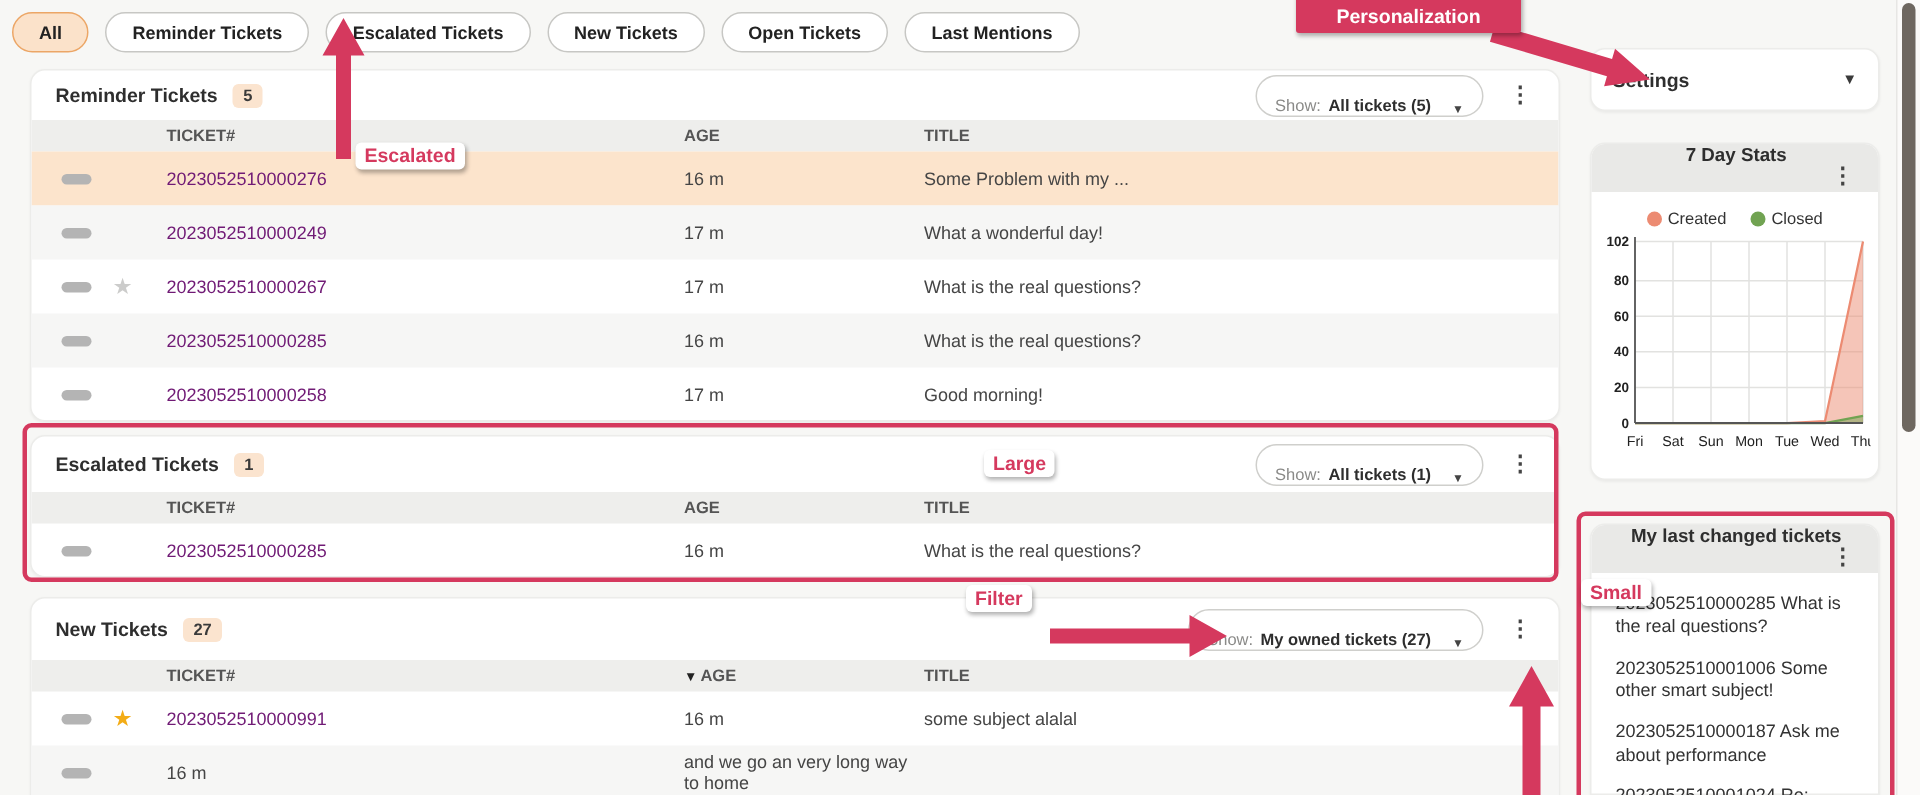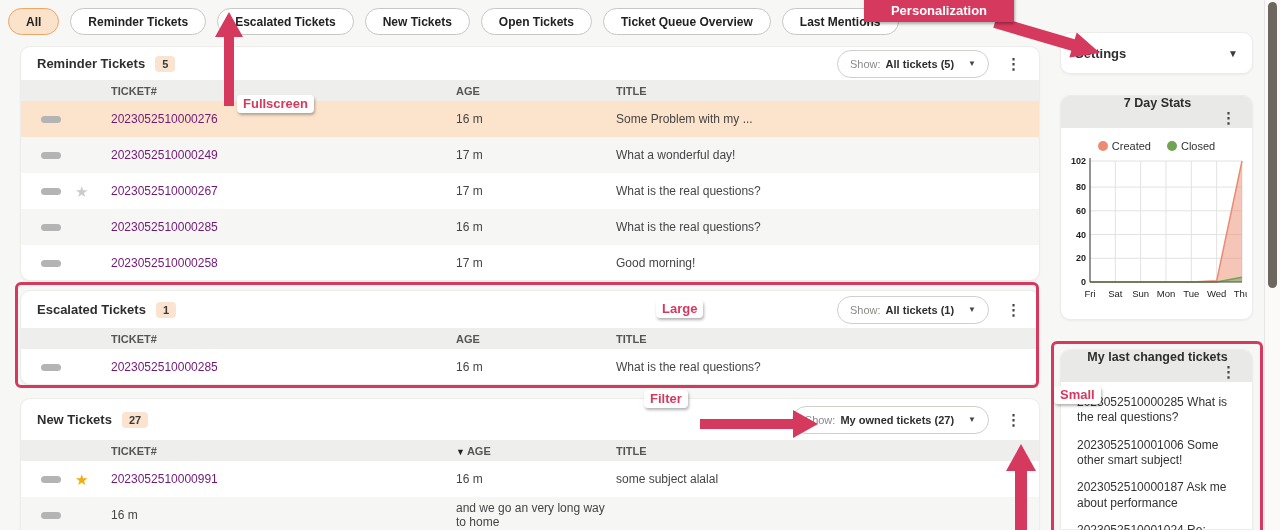--- a/index.html
+++ b/index.html
@@ -30,21 +30,21 @@
   .phead { display:flex; align-items:center; padding:0 14px 0 16px; }
   #panel-reminder  .phead { height:33px; }
   #panel-escalated .phead { height:37px; }
   #panel-new       .phead { height:41px; }
   .ptitle { font-size:13px; font-weight:bold; color:#2e2e2e; }
   .count-badge {
     margin-left:10px; background:#fbe4cf; border-radius:4px;
     padding:2px 7px; font-size:11px; font-weight:bold; color:#3a3a3a;
   }
   .show-pill {
-    margin-left:auto; height:28px; display:flex; align-items:center;
+    margin-left:auto; height:28px; display:flex; align-items:flex-end;
     border:1px solid #cfcfcc; border-radius:15px; padding:0 12px;
     font-size:11px; cursor:pointer; background:#fff;
   }
   .show-label { color:#8a8a88; margin-right:5px; }
   .show-value { font-weight:bold; color:#2e2e2e; }
   .show-chevron { margin-left:14px; font-size:8px; color:#444; }
   .kebab { margin-left:17px; margin-right:4px; font-size:15px; font-weight:bold; color:#444; cursor:pointer; line-height:1; }
   
   .trow {
     display:grid; grid-template-columns:34px 36px 345px 160px 1fr;
@@ -105,21 +105,20 @@
 </style>
 </head>
 <body>
 
 <div class="toolbar">
   <div class="tb-btn active">All</div>
   <div class="tb-btn">Reminder Tickets</div>
   <div class="tb-btn">Escalated Tickets</div>
   <div class="tb-btn">New Tickets</div>
   <div class="tb-btn">Open Tickets</div>
-  <div class="tb-btn">Ticket Queue Overview</div>
   <div class="tb-btn">Last Mentions</div>
 </div>
 
 <div class="panel" id="panel-reminder">
   <div class="phead">
     <span class="ptitle">Reminder Tickets</span>
     <span class="count-badge">5</span>
     <div class="show-pill">
       <span class="show-label">Show:</span>
       <span class="show-value">All tickets (5)</span>
@@ -308,16 +307,16 @@
 <div class="anno-rect" id="anno-rect-small"></div>
 
 <svg id="anno-svg" width="1280" height="530">
   <polygon points="229,12 215,37 224,37 224,106 234,106 234,37 243,37" fill="#d5395e"></polygon>
   <polygon points="818,424 793,410 793,419 700,419 700,429 793,429 793,438" fill="#d5395e"></polygon>
   <polygon points="1021,444 1006,471 1015,471 1015,530 1027,530 1027,471 1036,471" fill="#d5395e"></polygon>
   <polygon points="993.3,27.8 996.7,16.2 1074.7,39.3 1076.7,32.5 1100,53 1069.4,57.5 1071.3,50.8" fill="#d5395e"></polygon>
 </svg>
 
 <div id="anno-personalization">Personalization</div>
-<div class="anno-badge" style="left:237px; top:95px;">Fullscreen</div>
+<div class="anno-badge" style="left:237px; top:95px;">Escalated</div>
 <div class="anno-badge" style="left:656px; top:300px;">Large</div>
 <div class="anno-badge" style="left:644px; top:390px;">Filter</div>
 <div class="anno-badge" style="left:1054px; top:386px;">Small</div>
 
 </body></html>

